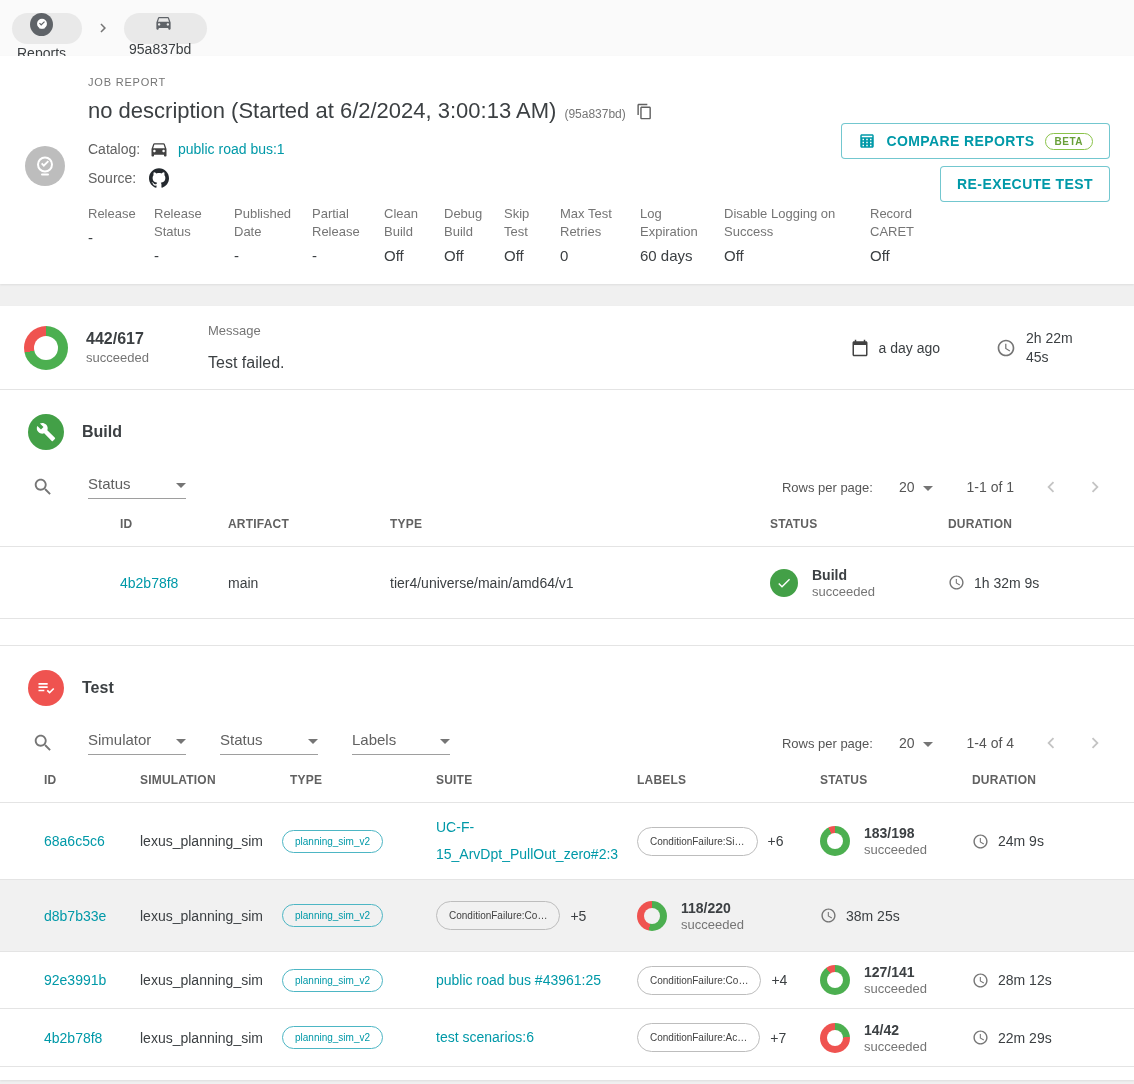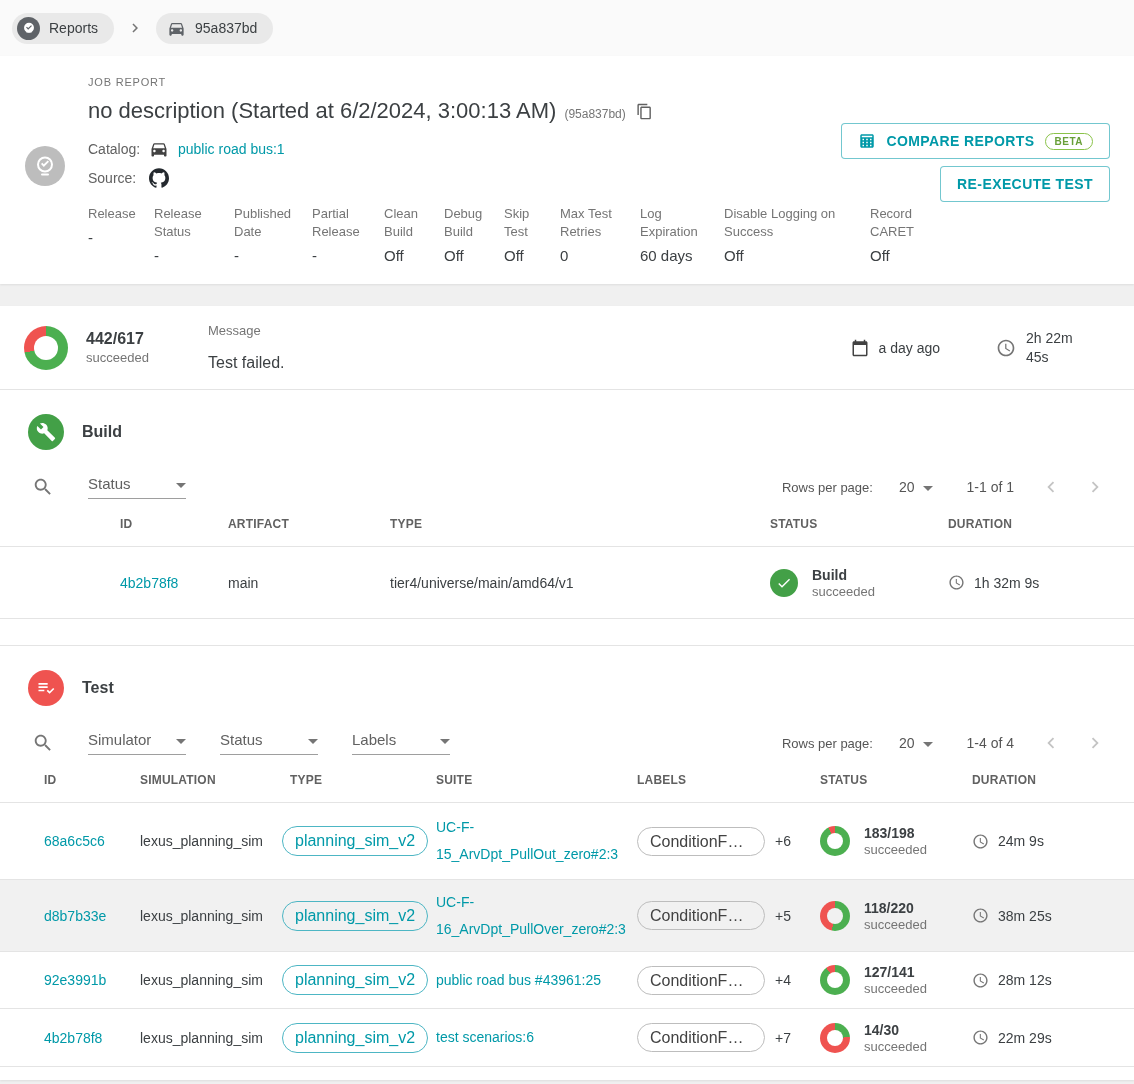--- a/index.html
+++ b/index.html
@@ -1,21 +1,21 @@
 <!DOCTYPE html>
 <html><head>
 <meta charset="utf-8">
 <style>
   * { margin:0; padding:0; box-sizing:border-box; }
   html,body { width:1134px; height:1084px; }
   body { font-family:"Liberation Sans", sans-serif; background:#f0f0f0; color:#3c4043; overflow:hidden; }
 
   
   .topbar { height:56px; background:#fafafa; display:flex; align-items:center; padding:0 12px; gap:4px; }
-  .crumb { display:flex; align-items:center; gap:9px; background:#e9e9e9; border-radius:16px; height:31px; padding:0 16px 0 5px; cursor:pointer; }
+  .crumb { display:flex; align-items:center; gap:9px; background:#e9e9e9; border-radius:16px; height:31px; padding:0 16px 0 5px; cursor:pointer;flex-direction:column; }
   .crumb-avatar { width:23px; height:23px; border-radius:50%; background:#5f6368; display:flex; align-items:center; justify-content:center; flex:0 0 auto; }
   .crumb-label { font-size:14px; color:#3c4043; }
   .crumb-caricon { margin-left:6px; display:flex; }
   .crumb-sep { color:#757575; padding:0 8px; display:flex; }
 
   
   .card { background:#fff; }
   .card1 { margin-top:0; padding:20px 24px 20px 24px; position:relative; box-shadow:0 1px 2px rgba(0,0,0,.08); }
   .gap { height:22px; }
   .card2 { box-shadow:0 1px 2px rgba(0,0,0,.08); min-height:774px; }
@@ -83,21 +83,21 @@
   .build-grid { grid-template-columns:96px 108px 162px 380px 178px 1fr; padding:0 24px 0 24px; }
   .test-grid  { grid-template-columns:96px 142px 154px 201px 183px 152px 1fr; padding:0 24px 0 44px; }
   .build-row { min-height:71px; }
   .cell-link { font-size:14px; color:#0099a8; cursor:pointer; }
   .cell-text { font-size:14px; color:#3c4043; }
   .status-cell { display:flex; align-items:center; gap:14px; }
   .check-circle { width:28px; height:28px; border-radius:50%; background:#43a047; display:flex; align-items:center; justify-content:center; flex:0 0 auto; }
   .st-title { font-size:14px; font-weight:bold; color:#3c4043; }
   .st-sub { font-size:13px; color:#757575; margin-top:1px; }
   .dur-cell { display:flex; align-items:center; gap:9px; font-size:14px; color:#3c4043; }
-  .chip { display:inline-flex; align-items:center; justify-content:center; border-radius:16px; font-size:16px; padding:5px 12px; white-space:nowrap;text-align:right; }
+  .chip { display:inline-flex; align-items:center; justify-content:center; border-radius:16px; font-size:10px; padding:5px 12px; white-space:nowrap;text-align:right; }
   .chip-type { border:1px solid #4db6c4; color:#0099a8; }
   .chip-label { border:1px solid #bdbdbd; color:#424242; max-width:128px; overflow:hidden; text-overflow:ellipsis; display:inline-block; line-height:17px; }
   .labels-cell { display:flex; align-items:center; gap:10px; }
   .label-more { font-size:14px; color:#3c4043; }
   .suite-link { font-size:14px; color:#0099a8; line-height:27px; overflow-wrap:break-word; max-width:190px; cursor:pointer; display:inline-block; }
   .test-row-0 { min-height:76px; }
   .test-row-1 { min-height:71px; background:#f1f1f1; --hole:#f1f1f1; }
   .test-row-2 { min-height:56px; }
   .test-row-3 { min-height:57px; }
   .row-div { margin:0; }
@@ -426,21 +426,20 @@
         </span>
       <span>24m 9s</span>
     </div>
   </div>
   <div class="divider row-div"></div>
 
   <div class="trow test-grid test-row-1">
     <div><a class="cell-link">d8b7b33e</a></div>
     <div class="cell-text">lexus_planning_sim</div>
     <div><span class="chip chip-type">planning_sim_v2</span></div>
-    <div><a class="suite-link">UC-F-16_ArvDpt_PullOver_zero#2:3</a></div>
     <div class="labels-cell">
       <span class="chip chip-label">ConditionFailure:Co…</span>
       <span class="label-more">+5</span>
     </div>
     <div class="status-cell">
       <span class="donut donut-sm" style="background: conic-gradient(rgb(76, 175, 80) 0deg, rgb(76, 175, 80) 53.6%, rgb(239, 83, 80) 53.6%, rgb(239, 83, 80) 100%);"></span>
       <span>
         <div class="st-title">118/220</div>
         <div class="st-sub">succeeded</div>
       </span>
@@ -488,21 +487,21 @@
     <div class="cell-text">lexus_planning_sim</div>
     <div><span class="chip chip-type">planning_sim_v2</span></div>
     <div><a class="suite-link">test scenarios:6</a></div>
     <div class="labels-cell">
       <span class="chip chip-label">ConditionFailure:Ac…</span>
       <span class="label-more">+7</span>
     </div>
     <div class="status-cell">
       <span class="donut donut-sm" style="background: conic-gradient(rgb(76, 175, 80) 0deg, rgb(76, 175, 80) 24.1%, rgb(239, 83, 80) 24.1%, rgb(239, 83, 80) 100%);"></span>
       <span>
-        <div class="st-title">14/30</div>
+        <div class="st-title">14/42</div>
         <div class="st-sub">succeeded</div>
       </span>
     </div>
     <div class="dur-cell">
       <span>
           <svg width="17" height="17" viewBox="0 0 24 24" fill="#757575">
             <path d="M11.99 2C6.47 2 2 6.48 2 12s4.47 10 9.99 10C17.52 22 22 17.52 22 12S17.52 2 11.99 2zM12 20c-4.42 0-8-3.58-8-8s3.58-8 8-8 8 3.58 8 8-3.58 8-8 8zm.5-13H11v6l5.25 3.15.75-1.23-4.5-2.67z"></path>
           </svg>
         </span>
       <span>22m 29s</span>

